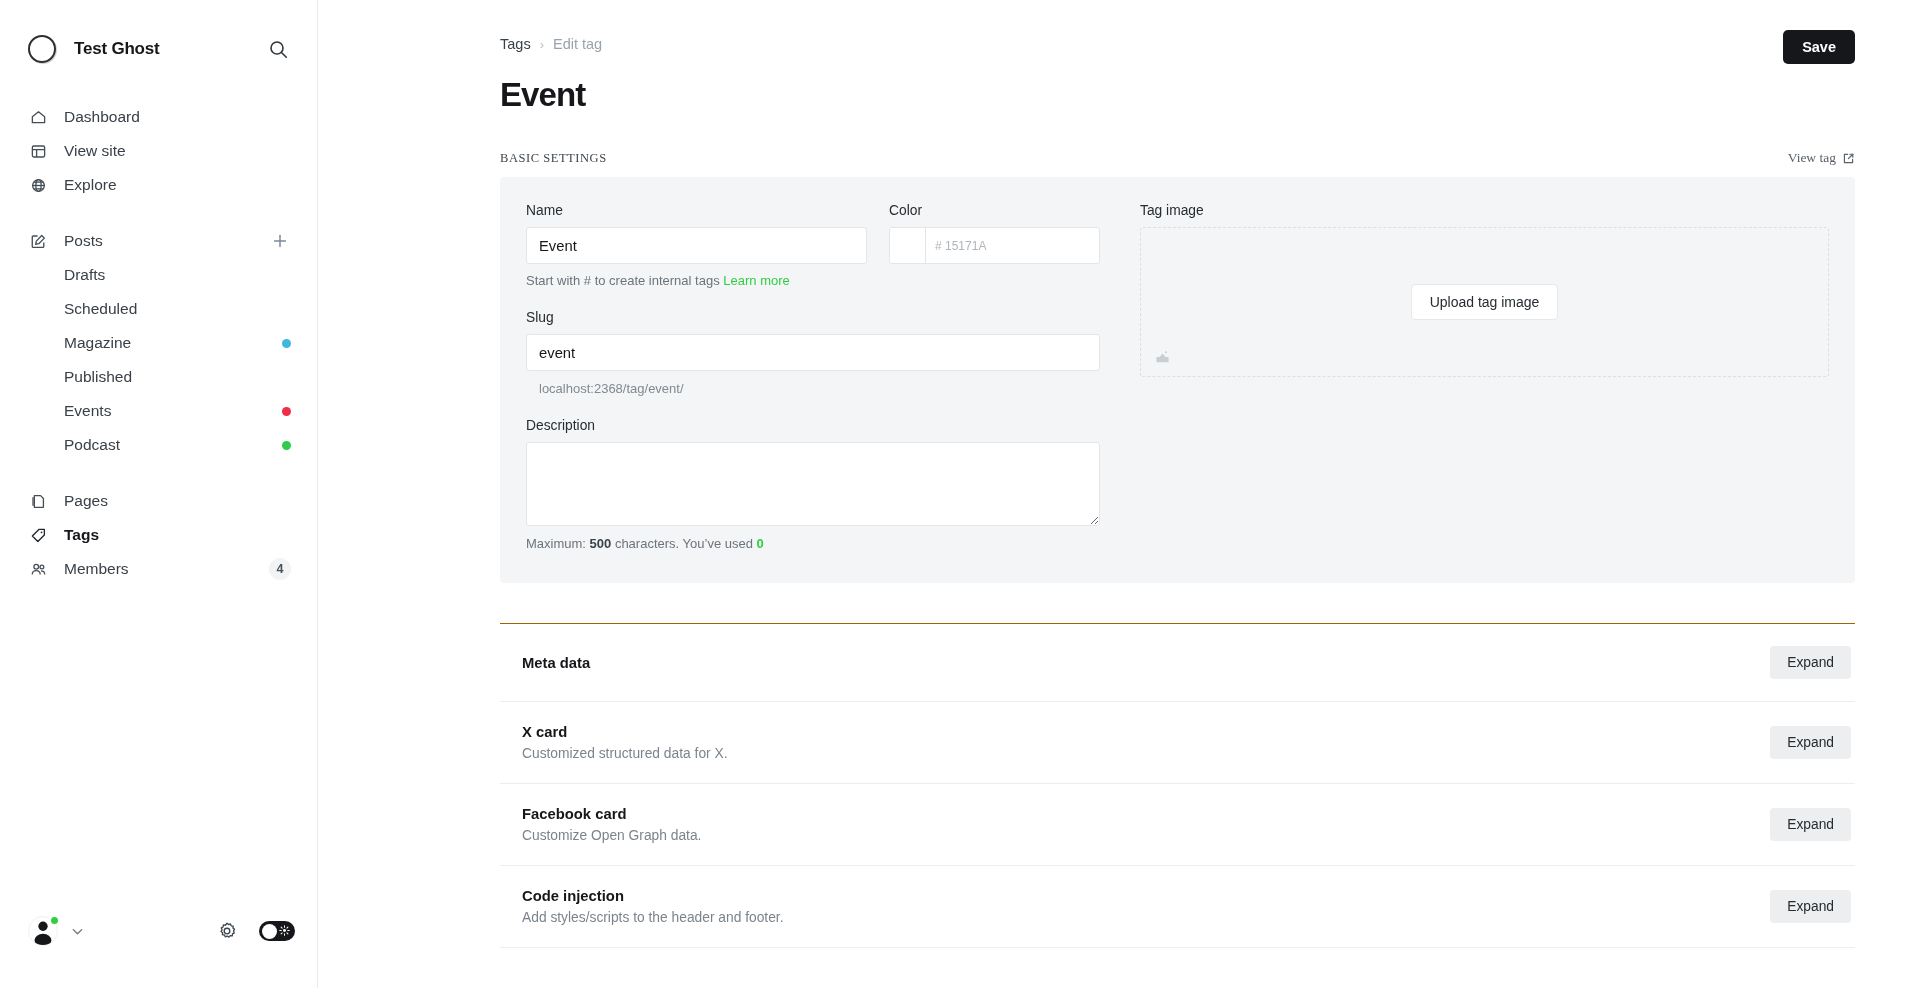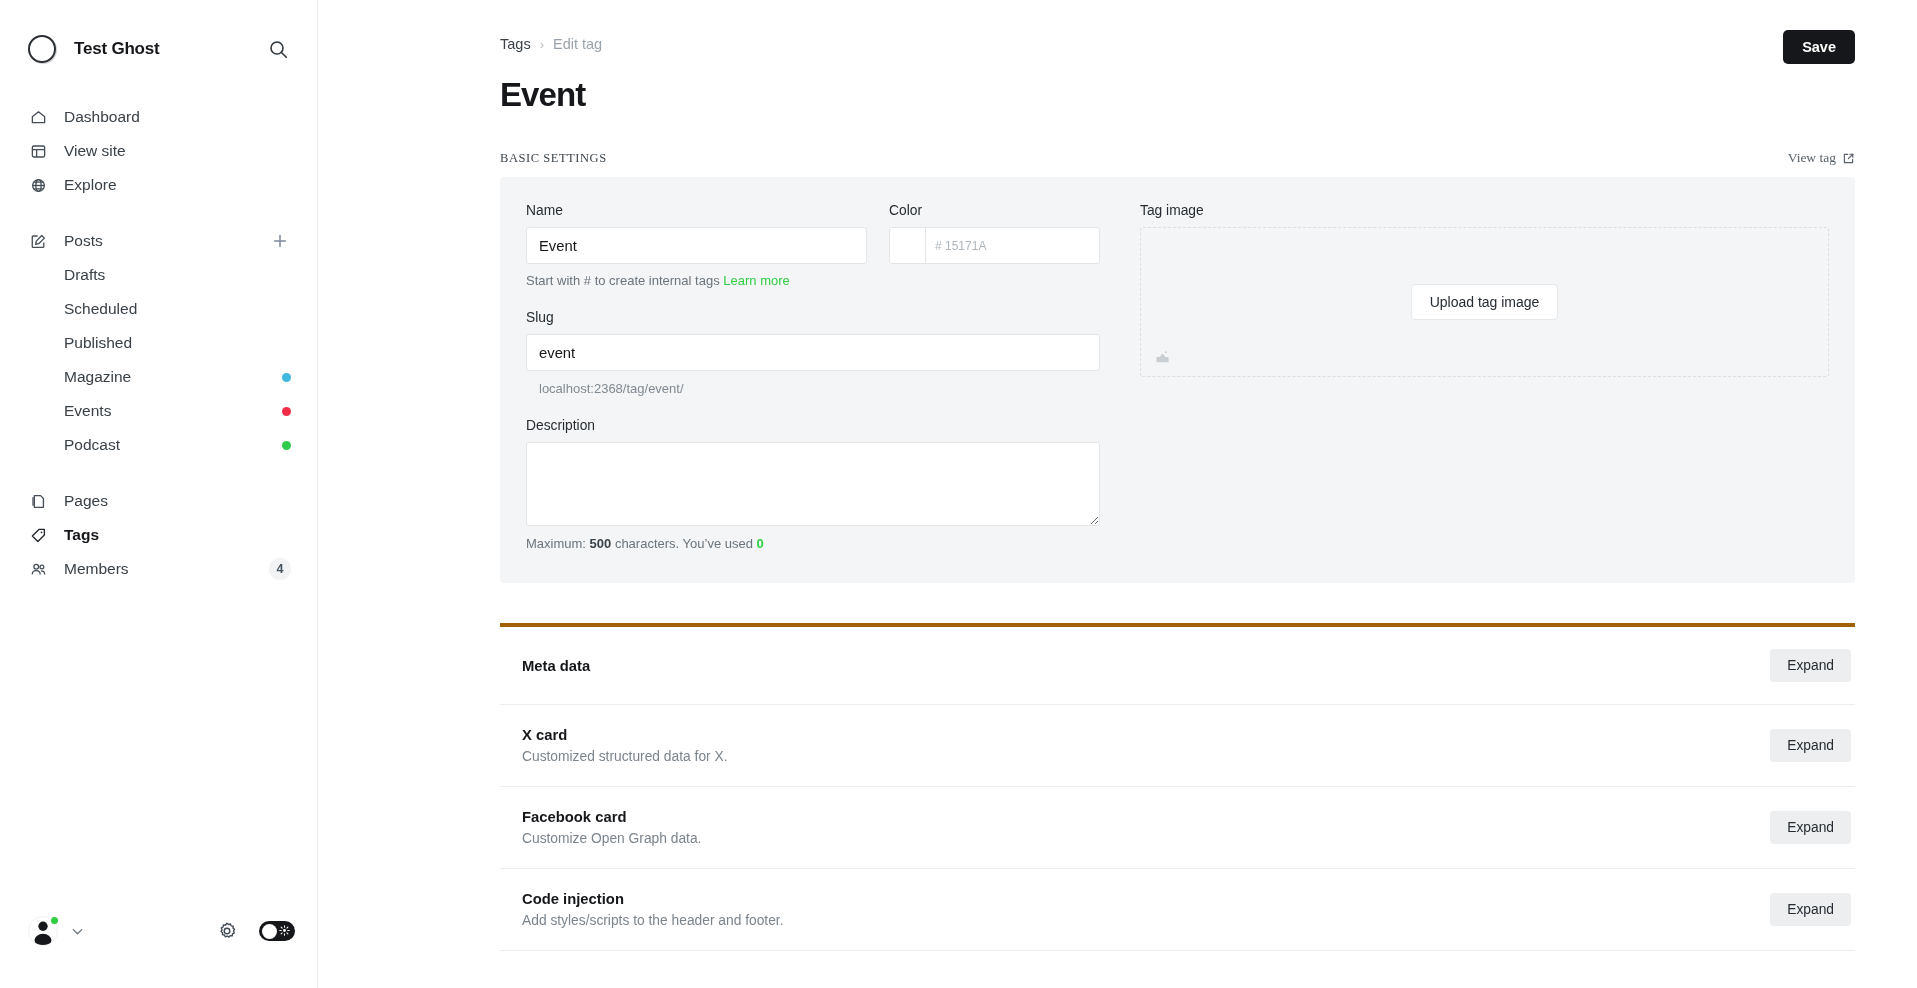--- a/index.html
+++ b/index.html
@@ -243,21 +243,21 @@
     font-family: "Liberation Sans", sans-serif;
   }
   .img-corner-ico {
     position: absolute; left: 14px; bottom: 12px;
     color: #c9ced3; display:flex;
   }
 
   
   .sections {
     margin: 40px 62px 0 182px;
-    border-top: 4px solid #a16207;
+    border-top: 1px solid #a16207;
   }
   .sec-row {
     display: flex; align-items: center;
     padding: 22px 4px 22px 22px;
     border-bottom: 1px solid #ebedef;
   }
   .sec-text { flex: 1 1 auto; }
   .sec-title { font-size: 14.8px; font-weight: bold; color: #15171a; }
   .sec-sub { font-size: 13.8px; color: #7b848c; margin-top: 6px; }
   .expand-btn {
@@ -336,27 +336,27 @@
           </span>
         </div>
 
         <div class="nav-row sub">
           <span class="nav-label">Drafts</span>
         </div>
         <div class="nav-row sub">
           <span class="nav-label">Scheduled</span>
         </div>
         <div class="nav-row sub">
-          <span class="nav-label">Published</span>
-        </div>
-        <div class="nav-row sub">
           <span class="nav-label">Magazine</span>
           <span class="nav-right">
             <span class="dot" id="dot-magazine" style="background: rgb(62, 184, 221);"></span>
           </span>
+        </div>
+        <div class="nav-row sub">
+          <span class="nav-label">Published</span>
         </div>
         <div class="nav-row sub">
           <span class="nav-label">Events</span>
           <span class="nav-right">
             <span class="dot" id="dot-events" style="background: rgb(240, 44, 70);"></span>
           </span>
         </div>
         <div class="nav-row sub">
           <span class="nav-label">Podcast</span>
           <span class="nav-right">

